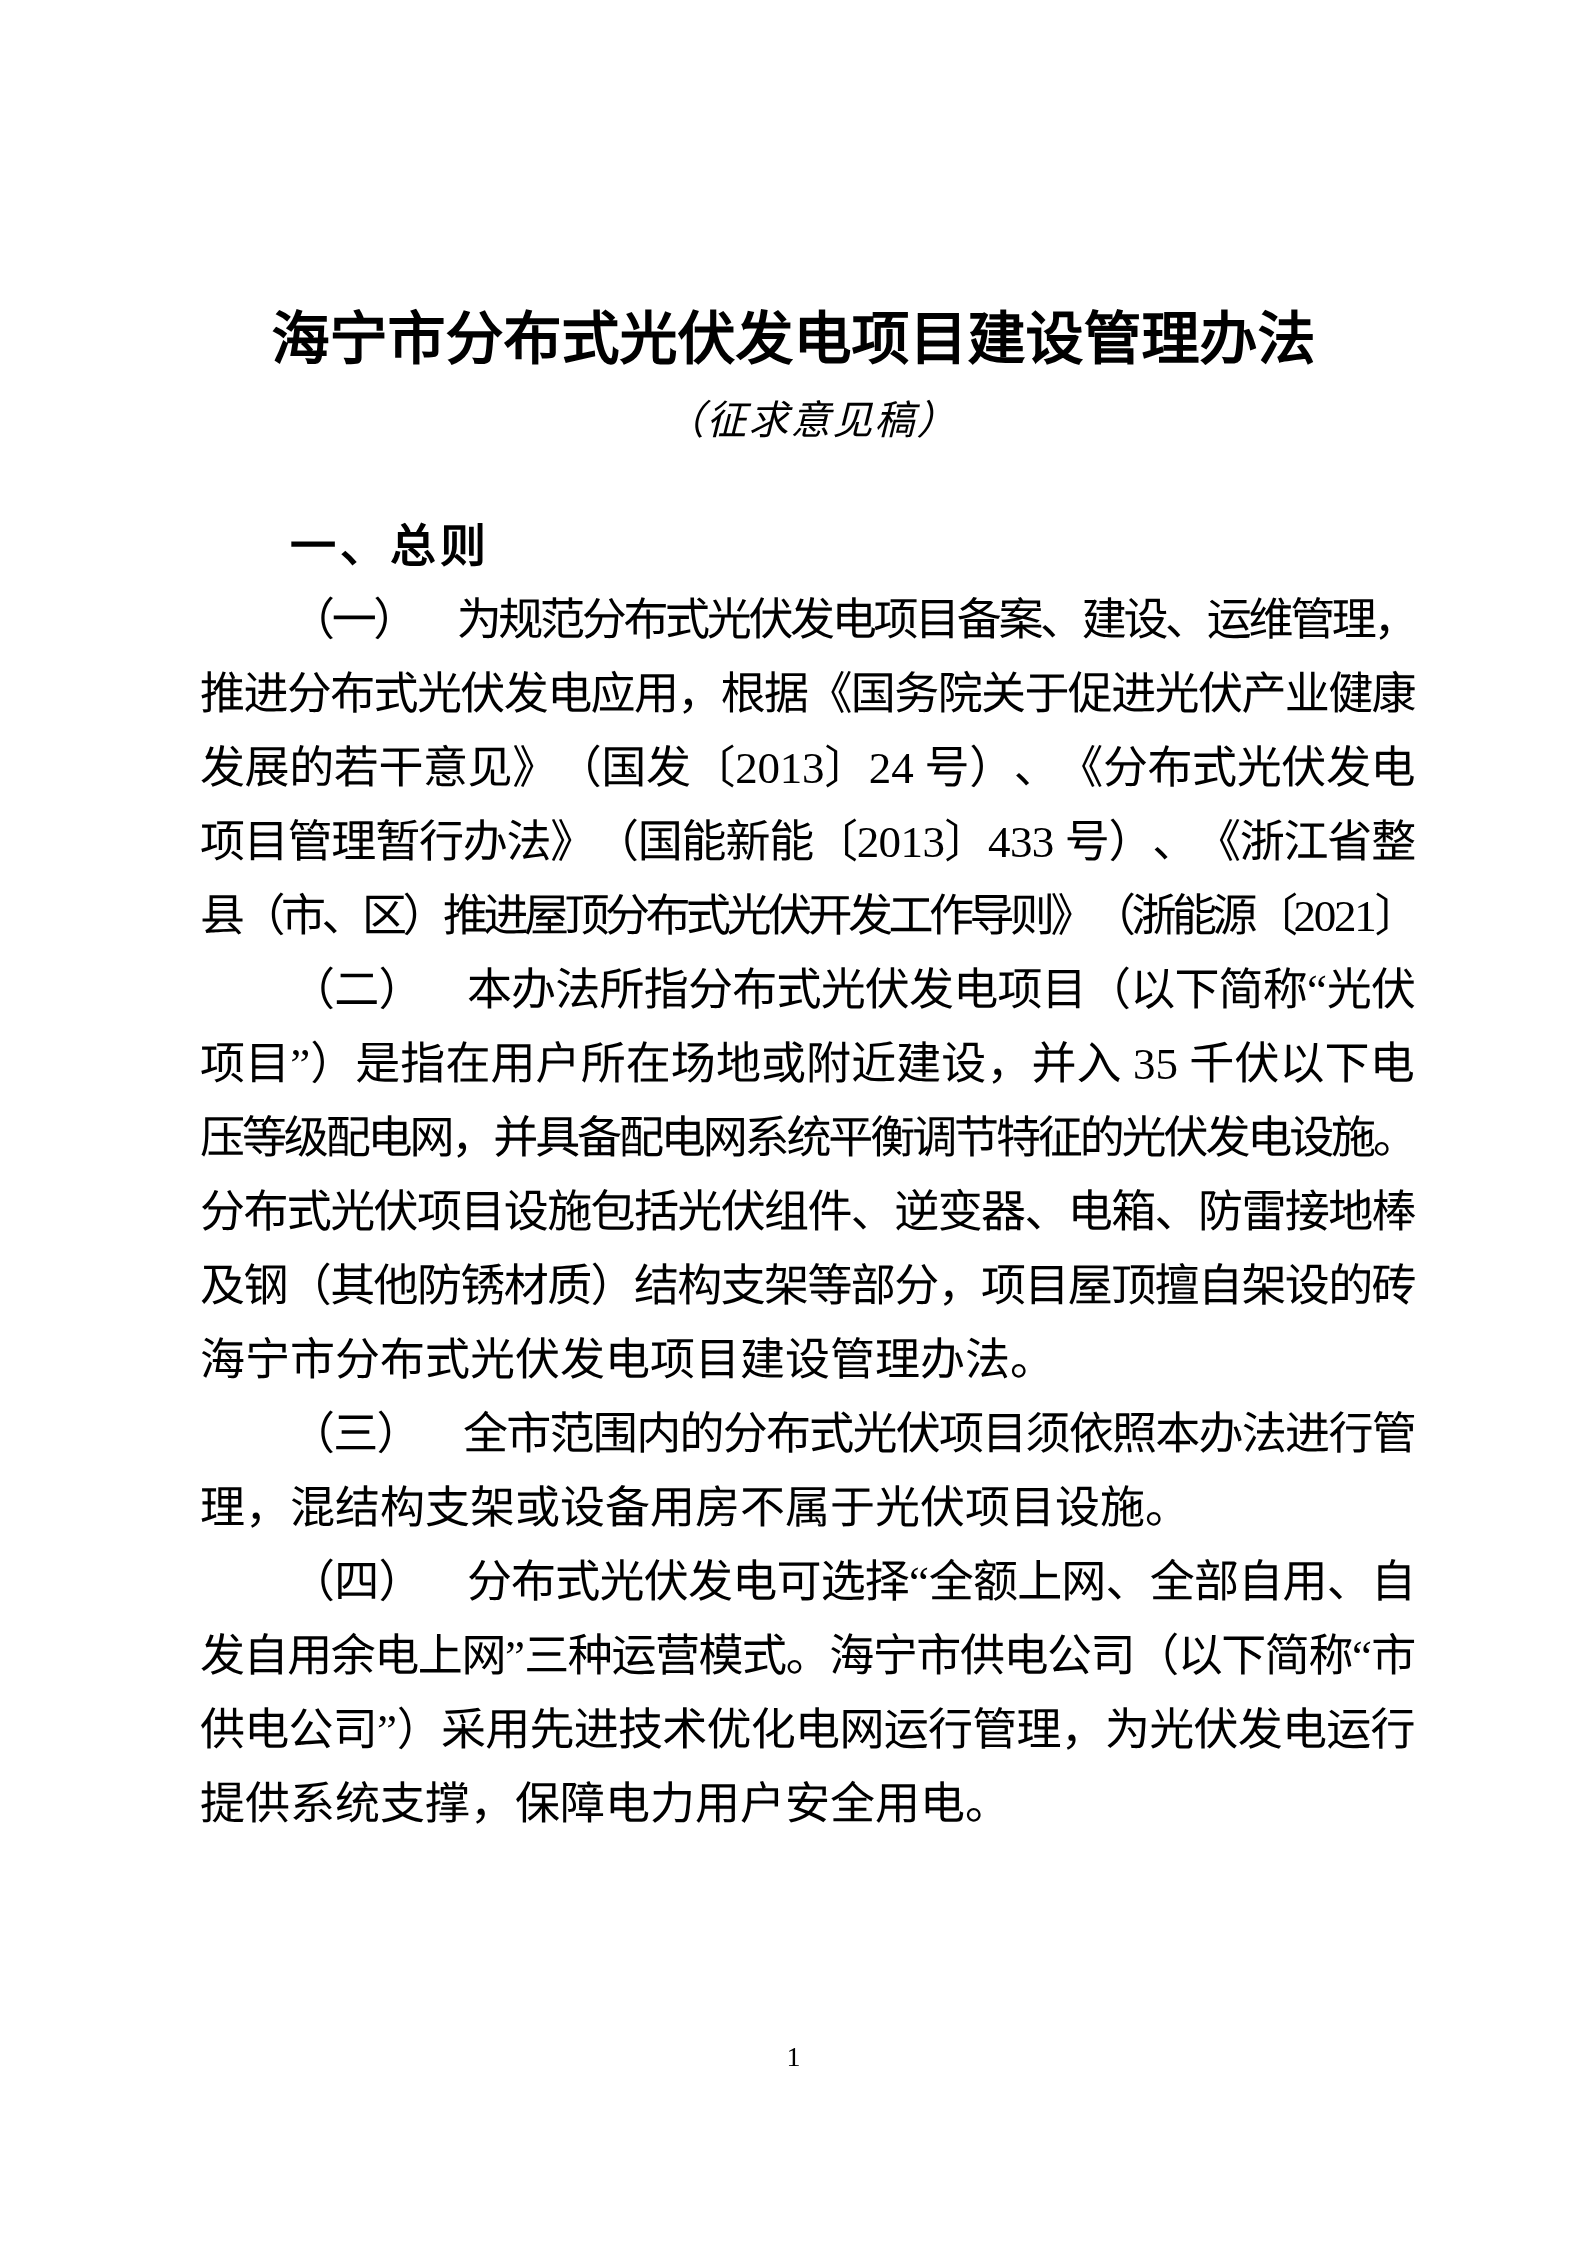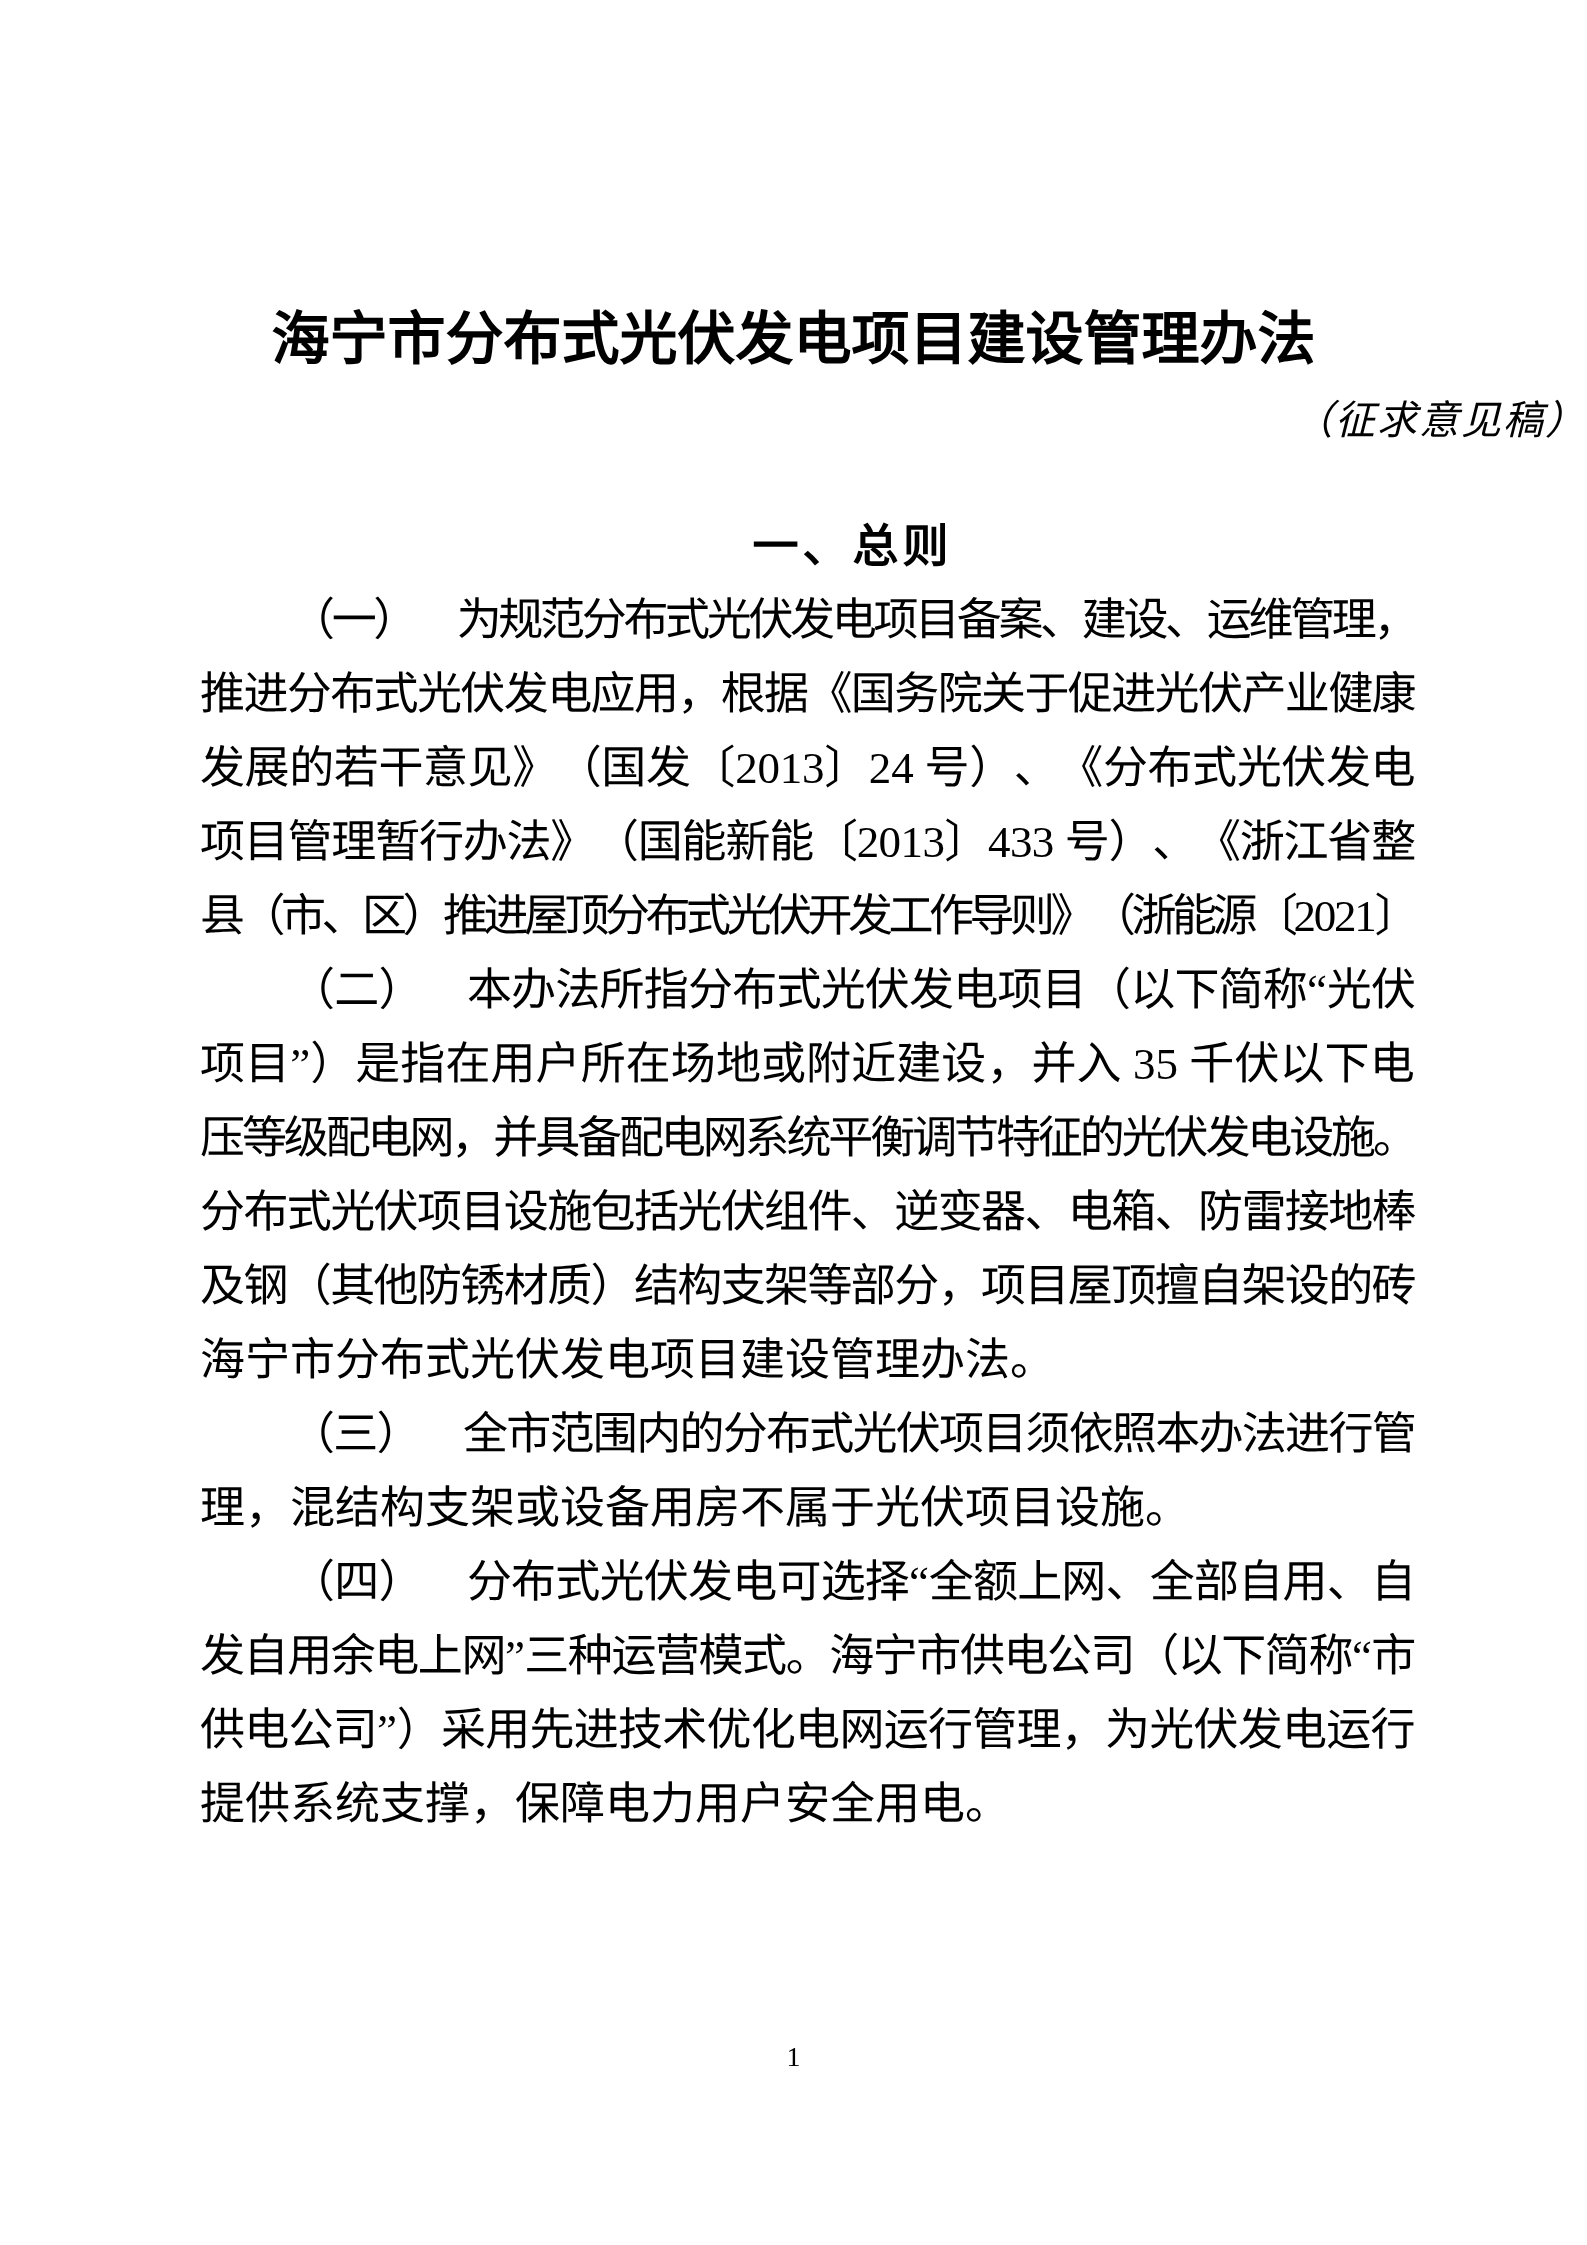--- a/index.html
+++ b/index.html
@@ -25,21 +25,21 @@
     font-weight: 700;
     font-size: 58px;
     letter-spacing: 0px;
     white-space: nowrap;
   }
   .doc-subtitle {
     position: absolute;
     left: 0; right: 0;
     top: 397px;
     height: 48px; line-height: 48px;
-    text-align: right;
+    text-align: center;
     font-family: "Liberation Serif", "DejaVu Serif", serif;
     font-style: italic;
     font-size: 40px;
     letter-spacing: 2px;
     margin-left: 36px;
   }
   .content {
     position: absolute;
     left: 200px;
     width: 1215px;
@@ -48,21 +48,20 @@
   .section-heading {
     position: absolute;
     top: 519px;
     left: 0; right: 0;
     height: 54px; line-height: 54px;
     padding-left: 90px;
     font-family: "Liberation Sans", "DejaVu Sans", sans-serif;
     font-weight: 700;
     font-size: 46px;
     letter-spacing: 4px;
-    text-align: center;
   }
   .body-block {
     position: absolute;
     top: 583px;
     left: 0;
     width: 1215px;
   }
   .line {
     height: 74px;
     line-height: 74px;

